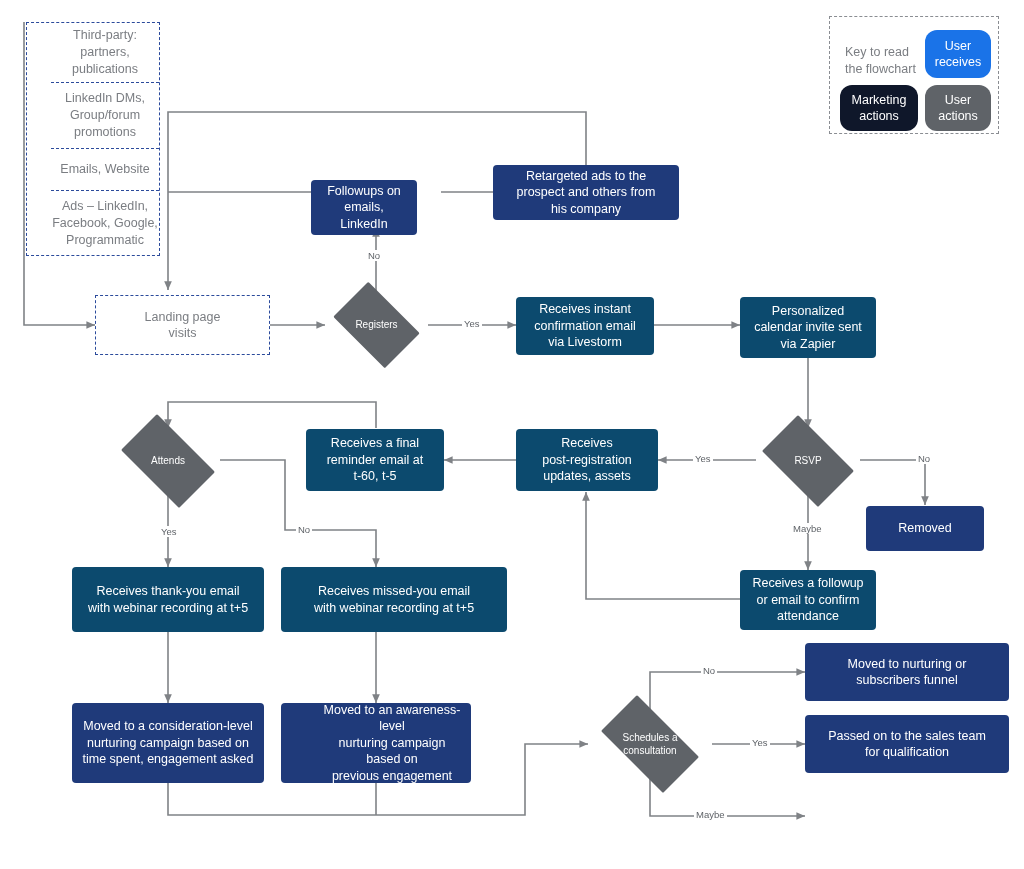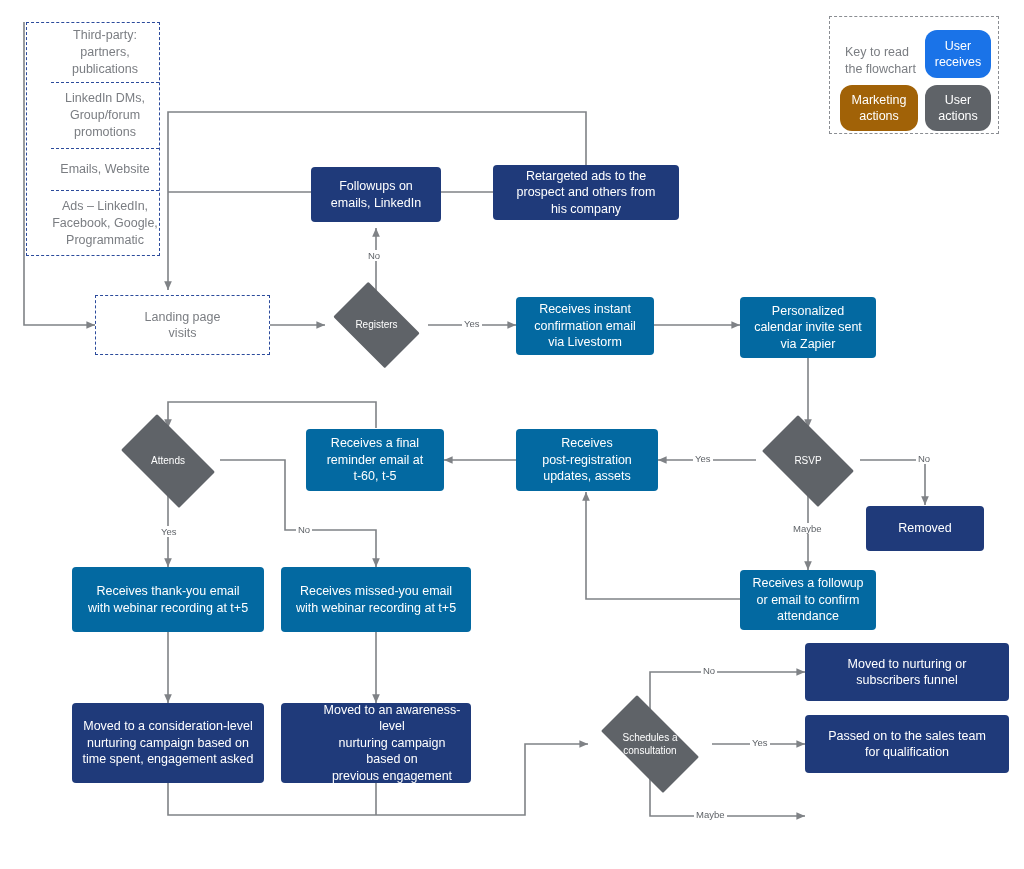--- a/index.html
+++ b/index.html
@@ -31,21 +31,21 @@
     line-height: 1.32;
     padding: 4px 8px;
     white-space: pre-line;
   }
   .n-marketing {           
     background: #1f3a7a;
     color: #ffffff;
     font-size: 12.5px;
   }
   .n-receives {            
-    background: #0369a1;
+    background: #0c4a6e;
     color: #ffffff;
     font-size: 12.5px;
   }
   .n-useraction {          
     color: #ffffff;
     font-size: 10px;
     background: transparent;
     border-radius: 0;
   }
   .n-useraction .dshape {
@@ -202,26 +202,26 @@
     <div class="source-cell" style="height:65px;">Ads – LinkedIn,
 Facebook, Google,
 Programmatic</div>
   </div>
 
   <div class="legend" style="left:829px; top:16px; width:170px; height:118px;"></div>
   <div class="legend-title" style="left:845px; top:44px; width:85px;">Key to read
 the flowchart</div>
   <div class="legend-chip" style="left:925px; top:30px; width:66px; height:48px; background:#1a73e8;">User
 receives</div>
-  <div class="legend-chip" style="left:840px; top:85px; width:78px; height:46px; background:#a16207;">Marketing
+  <div class="legend-chip" style="left:840px; top:85px; width:78px; height:46px; background:#0f172a;">Marketing
 actions</div>
   <div class="legend-chip" style="left:925px; top:85px; width:66px; height:46px; background:#5f6368;">User
 actions</div>
 
-  <div class="node n-marketing" style="left:311px; top:167px; width:130px; height:55px;">Followups on
+  <div class="node n-marketing" style="left:311px; top:180px; width:106px; height:55px;">Followups on
 emails, LinkedIn</div>
 
   <div class="node n-marketing" style="left:493px; top:165px; width:186px; height:55px;">Retargeted ads to the
 prospect and others from
 his company</div>
 
   <div class="node n-dashed" style="left:95px; top:295px; width:175px; height:60px;">Landing page
 visits</div>
 
   <div class="node n-useraction" style="left:325px; top:290px; width:103px; height:70px;">
@@ -257,21 +257,21 @@
 
   <div class="node n-marketing" style="left:866px; top:506px; width:118px; height:45px;">Removed</div>
 
   <div class="node n-receives" style="left:740px; top:570px; width:136px; height:60px;">Receives a followup
 or email to confirm
 attendance</div>
 
   <div class="node n-receives" style="left:72px; top:567px; width:192px; height:65px;">Receives thank-you email
 with webinar recording at t+5</div>
 
-  <div class="node n-receives" style="left:281px; top:567px; width:190px; height:65px;">Receives missed-you email
+  <div class="node n-receives" style="left:281px; top:567px; width:226px; height:65px;">Receives missed-you email
 with webinar recording at t+5</div>
 
   <div class="node n-marketing" style="left:72px; top:703px; width:192px; height:80px;">Moved to a consideration-level
 nurturing campaign based on
 time spent, engagement asked</div>
 
   <div class="node n-marketing" style="left:281px; top:703px; width:190px; height:80px;padding-left:40px;">Moved to an awareness-level
 nurturing campaign based on
 previous engagement</div>
 

